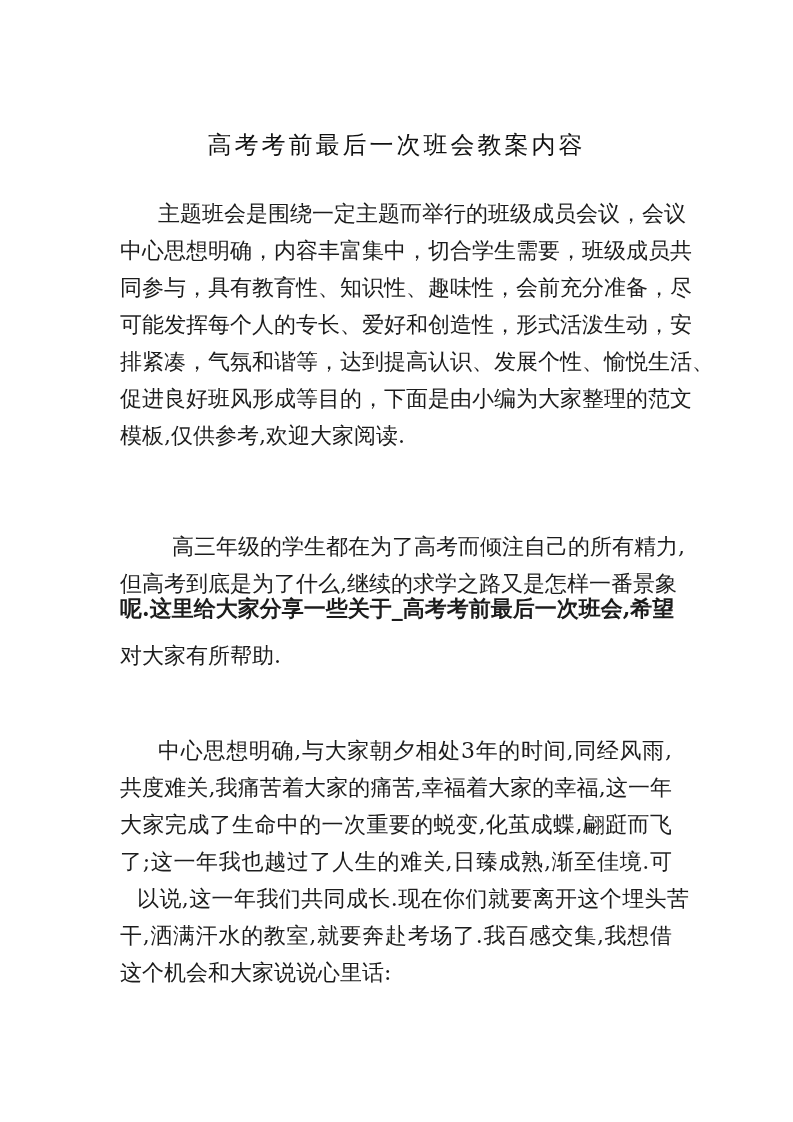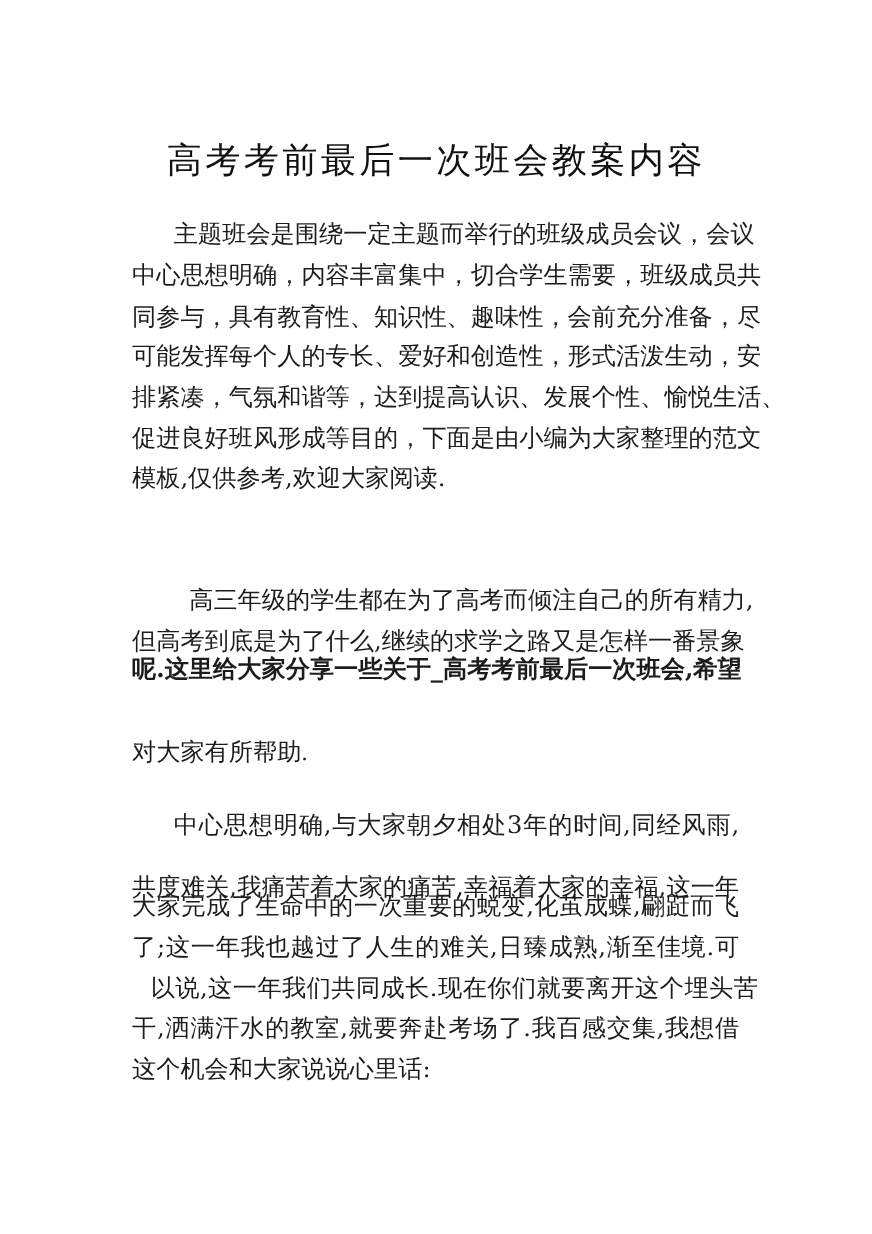--- a/index.html
+++ b/index.html
@@ -21,21 +21,21 @@
       width: 793px; height: 1122px;
       background: #ffffff;
     }
     .title {
       position: absolute;
       left: 0;
       width: 793px;
       top: 128px;
       text-align: center;
       font-family: "DejaVu Sans", "Liberation Sans", sans-serif;
-      font-size: 32px;
+      font-size: 24px;
       line-height: 34px;
       letter-spacing: 3px;
       color: #111111;
       margin: 0;
       font-weight: normal;
     }
     .line {
       position: absolute;
       left: 120px;
       width: 552px;
@@ -79,27 +79,27 @@
     <p class="line" style="top:312px;">可能发挥每个人的专长、爱好和创造性，形式活泼生动，安</p>
     <p class="line" style="top:349px;">排紧凑，气氛和谐等，达到提高认识、发展个性、愉悦生活、</p>
     <p class="line" style="top:386px;">促进良好班风形成等目的，下面是由小编为大家整理的范文</p>
     <p class="line last" style="top:423px;">模板,仅供参考,欢迎大家阅读.</p>
   </div>
 
   <div>
     <p class="line indent-3" style="top:534px;">高三年级的学生都在为了高考而倾注自己的所有精力,</p>
     <p class="line" style="top:571px;">但高考到底是为了什么,继续的求学之路又是怎样一番景象</p>
     <p class="line" style="top:595px;font-weight:bold;">呢.这里给大家分享一些关于_高考考前最后一次班会,希望</p>
-    <p class="line last" style="top:671px;font-family:Liberation Serif, serif;">对大家有所帮助.</p>
+    <p class="line last" style="top:643px;">对大家有所帮助.</p>
   </div>
 
 
   <div>
     <p class="line indent-2" style="top:738px;">中心思想明确,与大家朝夕相处3年的时间,同经风雨,</p>
-    <p class="line" style="top:775px;margin-top:20px;">共度难关,我痛苦着大家的痛苦,幸福着大家的幸福,这一年</p>
+    <p class="line" style="top:775px;">共度难关,我痛苦着大家的痛苦,幸福着大家的幸福,这一年</p>
     <p class="line" style="top:812px;">大家完成了生命中的一次重要的蜕变,化茧成蝶,翩跹而飞</p>
     <p class="line" style="top:849px;">了;这一年我也越过了人生的难关,日臻成熟,渐至佳境.可</p>
     <p class="line" style="top:886px;margin-left:17px;">以说,这一年我们共同成长.现在你们就要离开这个埋头苦</p>
     <p class="line" style="top:923px;">干,洒满汗水的教室,就要奔赴考场了.我百感交集,我想借</p>
     <p class="line last" style="top:960px;">这个机会和大家说说心里话:</p>
   </div>
 
 </div>
 
 </body></html>

